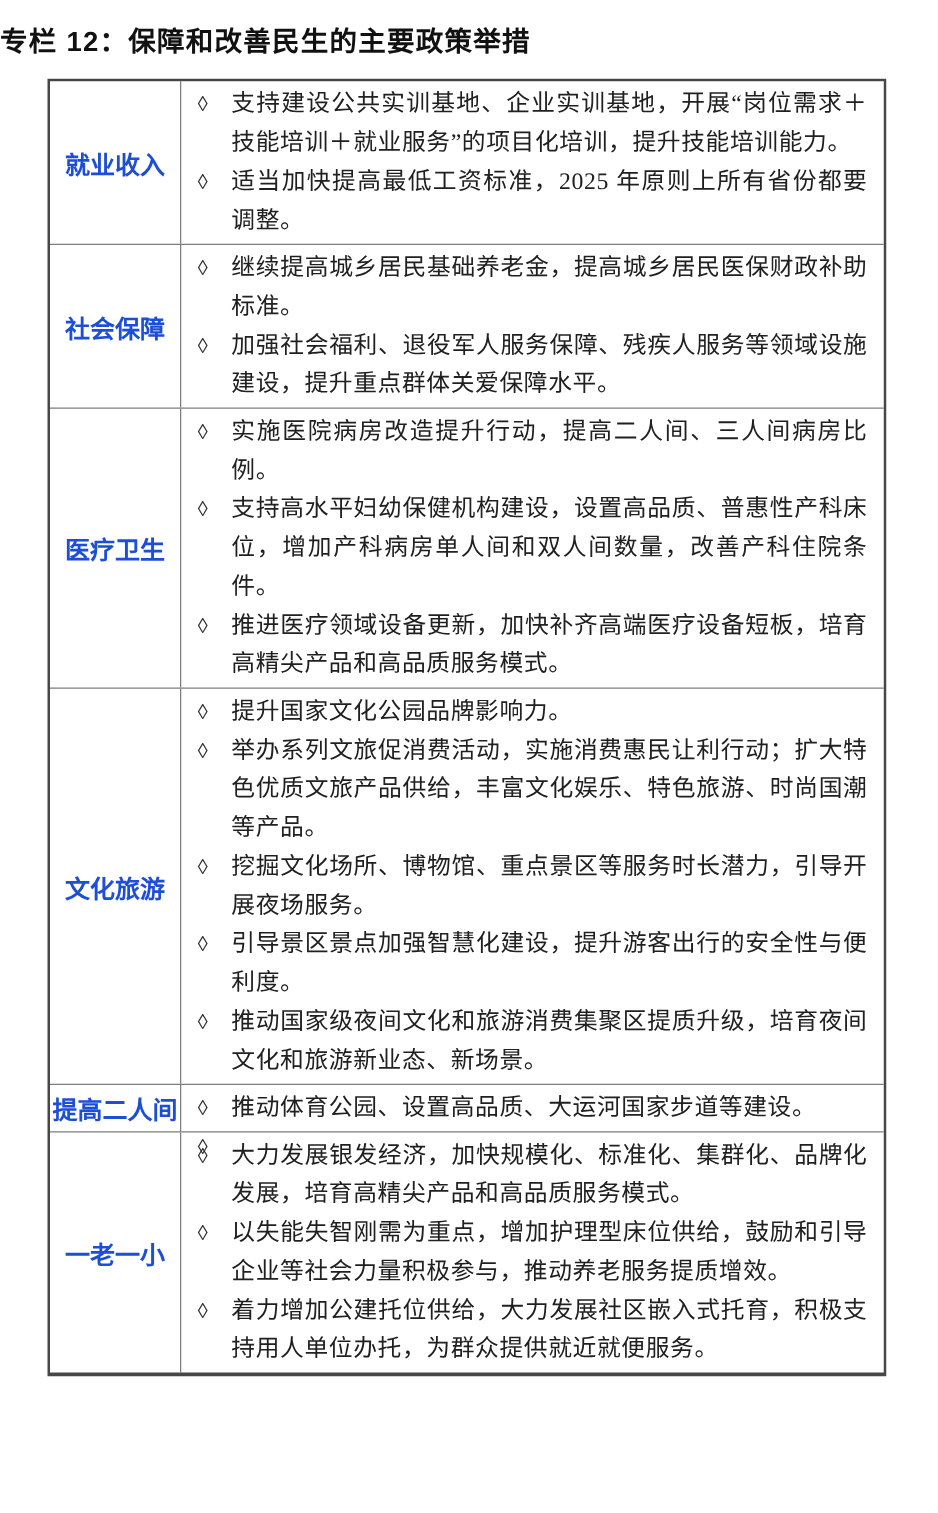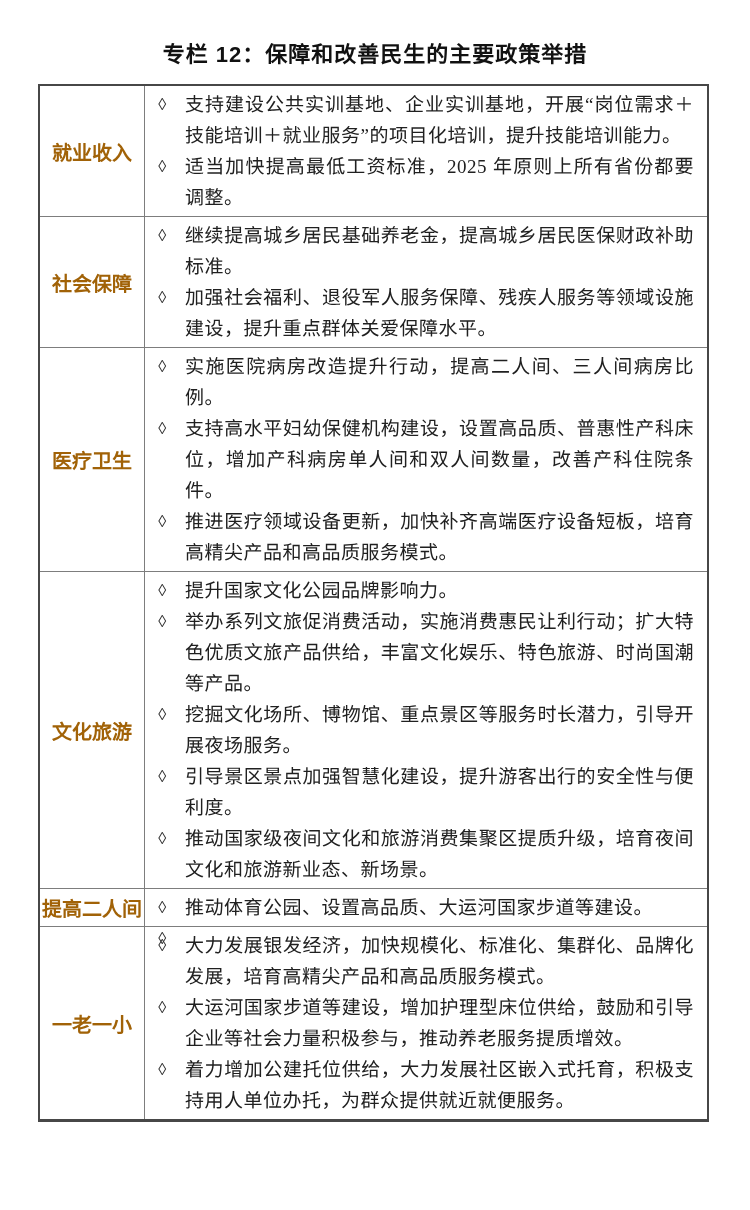--- a/index.html
+++ b/index.html
@@ -9,22 +9,22 @@
   }
   body {
     width: 750px;
     height: 1210px;
     position: relative;
     font-family: "Liberation Serif", serif;
     color: #1c1c1c;
     -webkit-font-smoothing: antialiased;
   }
   .doc-title {
-    padding-top: 41px;
-    text-align: center;
+    padding-top: 20px;
+    text-align: left;
     font-family: "Liberation Sans", sans-serif;
     font-weight: bold;
     font-size: 22px;
     line-height: 28px;
     color: #111;
     letter-spacing: 1px;
   }
   .policy-table {
     margin: 15px 41px 0 38px;
     border: 2px solid #474747;
@@ -40,21 +40,21 @@
   }
   .cat-cell {
     flex: 0 0 104px;
     border-right: 1px solid #7d7d7d;
     display: flex;
     align-items: center;
     justify-content: center;
     font-family: "Liberation Sans", sans-serif;
     font-weight: bold;
     font-size: 20px;
-    color: #a16207;
+    color: #1d4ed8;
     letter-spacing: 0px;
   }
   .items-cell {
     flex: 1 1 auto;
     padding: 3px 13px 3px 0;
     min-width: 0;
   }
   .policy-item {
     position: relative;
     padding-left: 40px;
@@ -117,17 +117,17 @@
       <div class="cat-cell">提高二人间</div>
       <div class="items-cell">
         <div class="policy-item"><span class="bullet">◊</span><span>推动体育公园、设置高品质、大运河国家步道等建设。</span></div>
         <div class="policy-item"><span class="bullet">◊</span></div>
       </div>
     </div>
     <div class="p-row">
       <div class="cat-cell">一老一小</div>
       <div class="items-cell">
         <div class="policy-item"><span class="bullet">◊</span><span>大力发展银发经济，加快规模化、标准化、集群化、品牌化发展，培育高精尖产品和高品质服务模式。</span></div>
-        <div class="policy-item"><span class="bullet">◊</span><span>大运河国家步道等建设，增加护理型床位供给，鼓励和引导企业等社会力量积极参与，推动养老服务提质增效。</span></div>
+        <div class="policy-item"><span class="bullet">◊</span><span>以失能失智刚需为重点，增加护理型床位供给，鼓励和引导企业等社会力量积极参与，推动养老服务提质增效。</span></div>
         <div class="policy-item"><span class="bullet">◊</span><span>着力增加公建托位供给，大力发展社区嵌入式托育，积极支持用人单位办托，为群众提供就近就便服务。</span></div>
       </div>
     </div>
   </div>
 
 </body></html>

